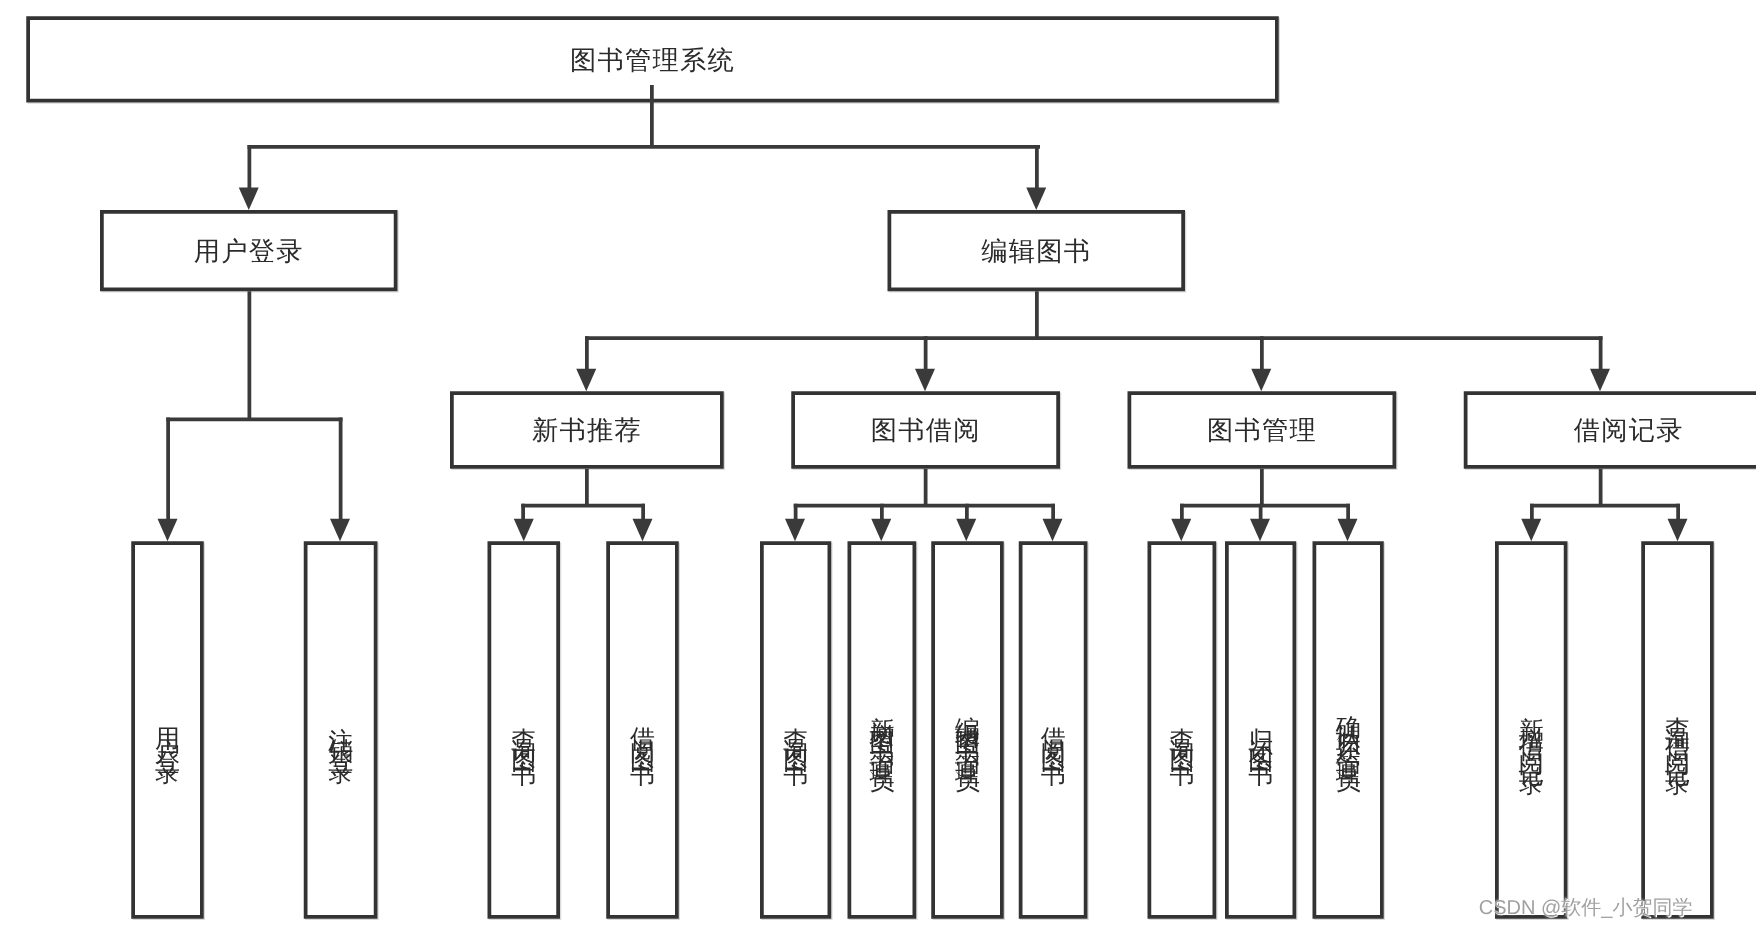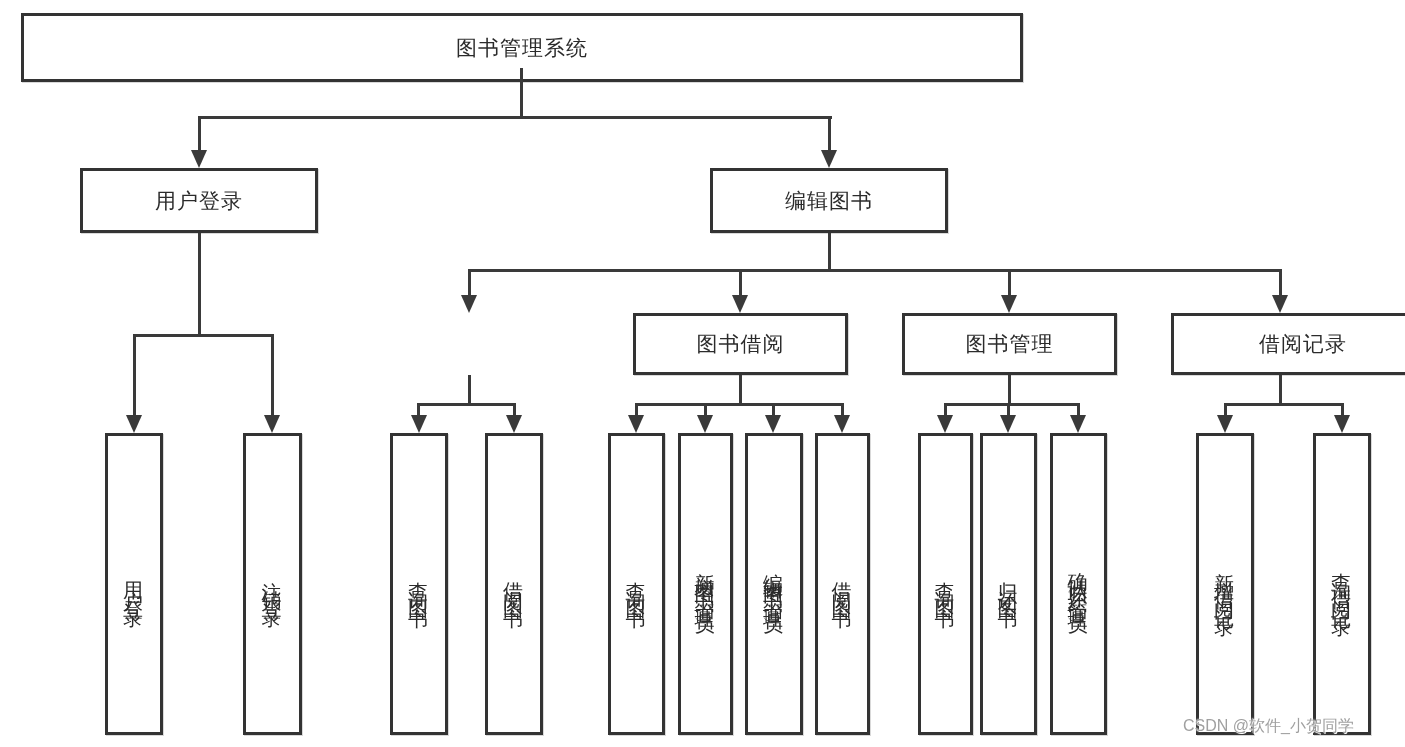--- a/index.html
+++ b/index.html
@@ -79,20 +79,23 @@
   <div class="line" style="left:468px;top:269px;width:814px;height:3px"></div>
   <div class="line" style="left:468px;top:269px;width:3px;height:28px"></div>
   <div class="arrow" style="left:461px;top:295px"></div>
   <div class="line" style="left:739px;top:269px;width:3px;height:28px"></div>
   <div class="arrow" style="left:732px;top:295px"></div>
   <div class="line" style="left:1008px;top:269px;width:3px;height:28px"></div>
   <div class="arrow" style="left:1001px;top:295px"></div>
   <div class="line" style="left:1279px;top:269px;width:3px;height:28px"></div>
   <div class="arrow" style="left:1272px;top:295px"></div>
 
+  <div class="hbox" style="left:360px;top:313px;width:219px;height:62px">
+    <span>新书推荐</span>
+  </div>
   <div class="hbox" style="left:633px;top:313px;width:215px;height:62px">
     <span>图书借阅</span>
   </div>
   <div class="hbox" style="left:902px;top:313px;width:215px;height:62px">
     <span>图书管理</span>
   </div>
   <div class="hbox" style="left:1171px;top:313px;width:264px;height:62px">
     <span>借阅记录</span>
   </div>
 

